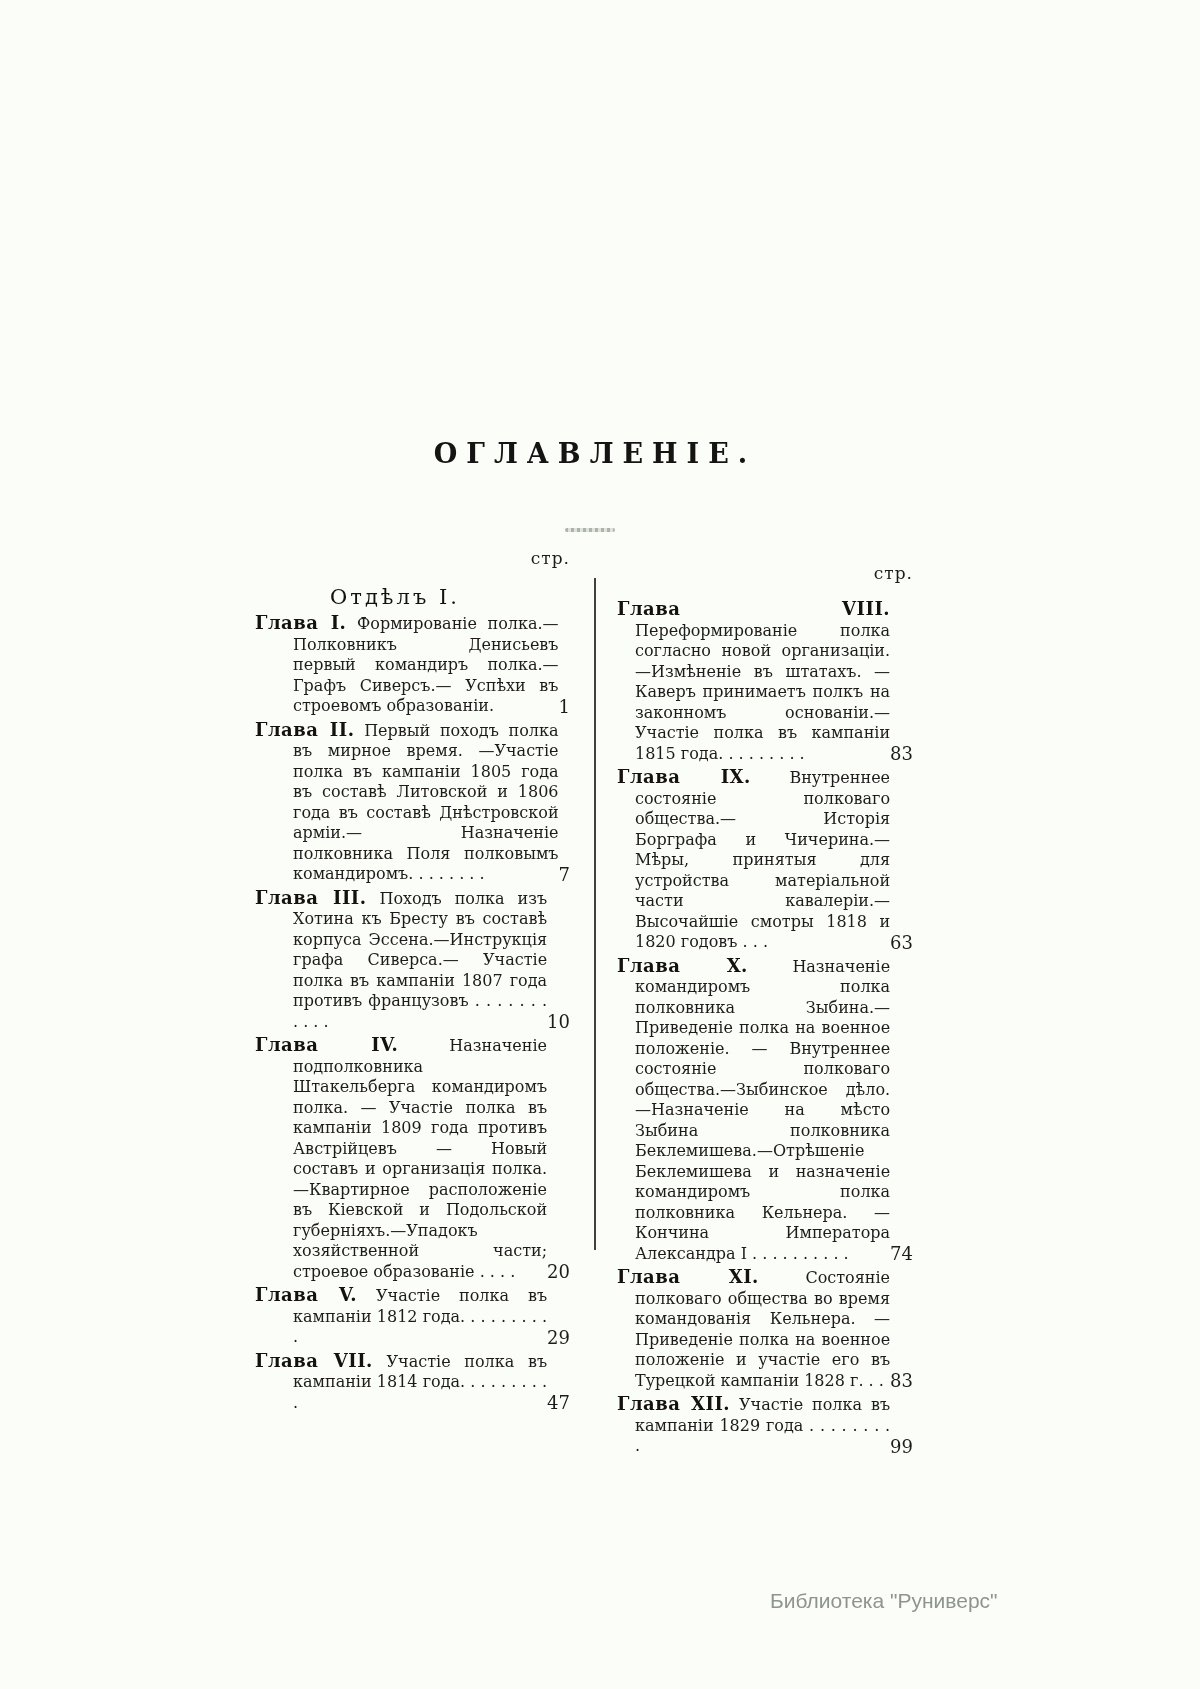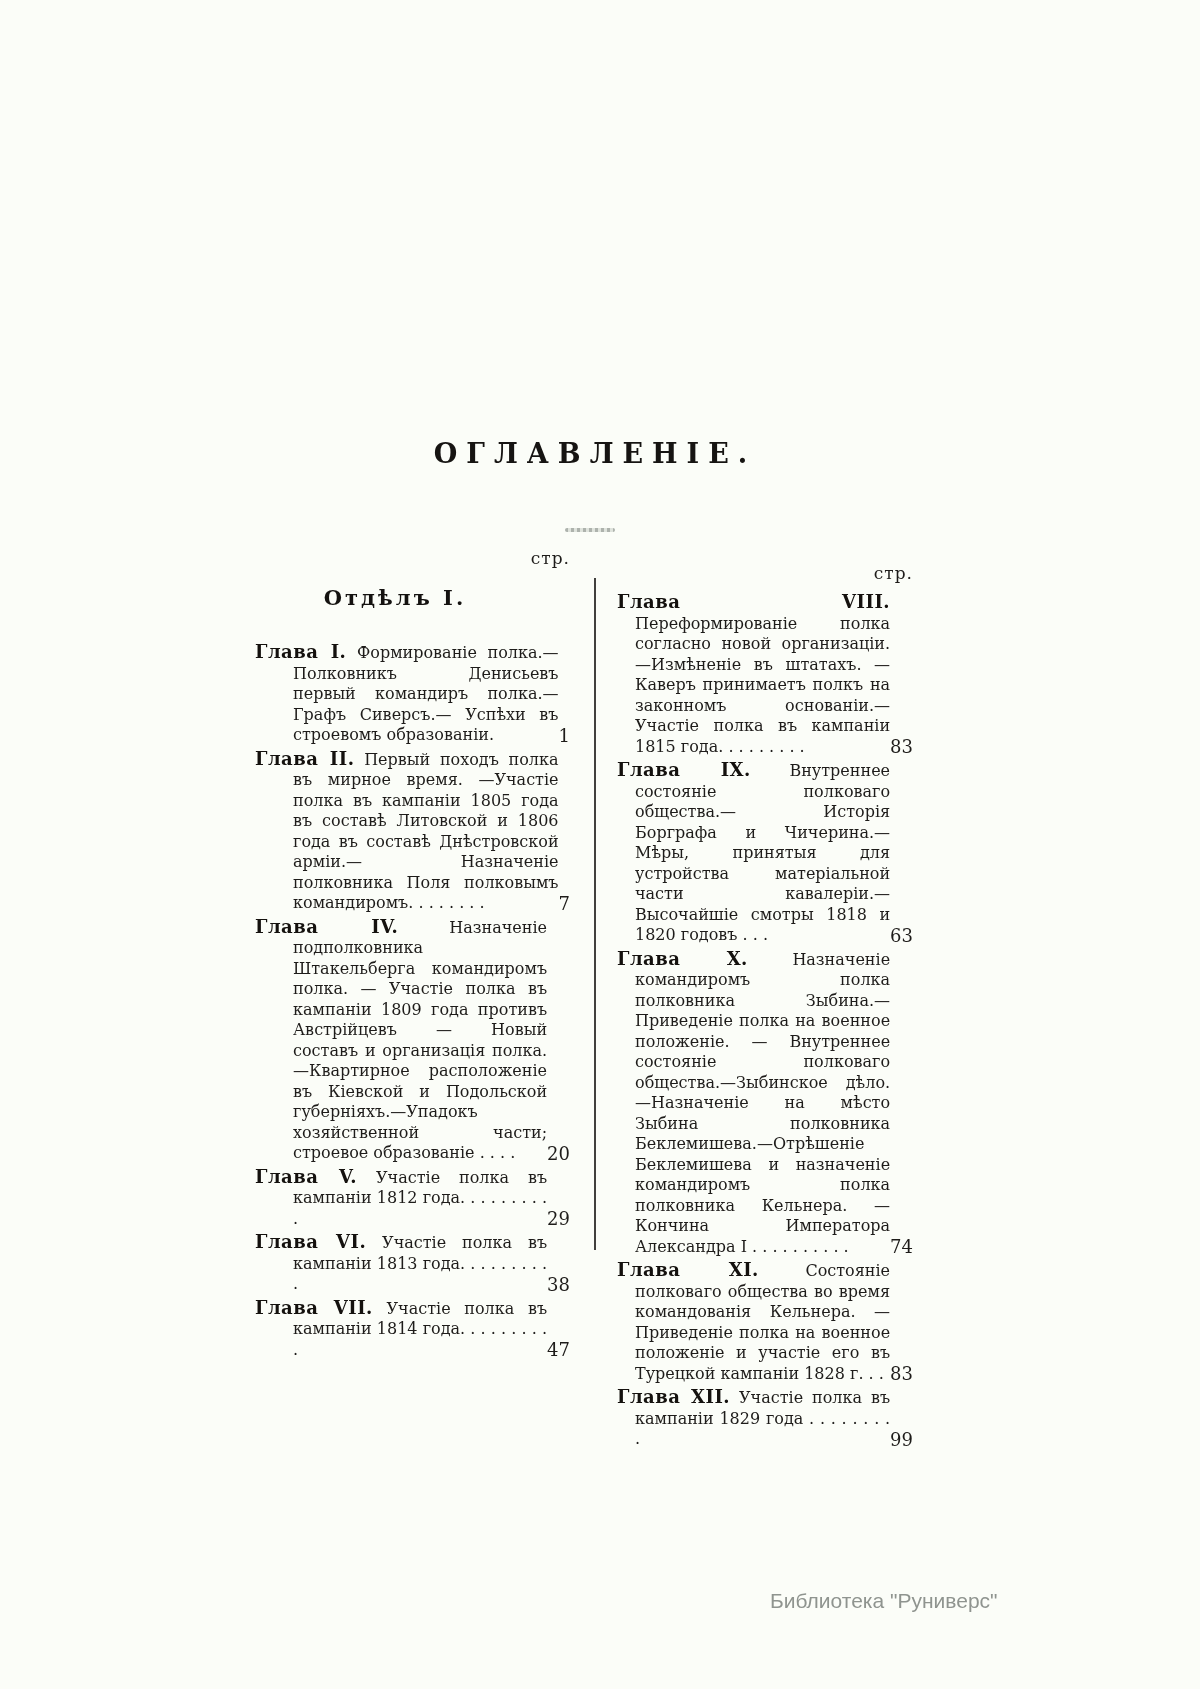--- a/index.html
+++ b/index.html
@@ -41,27 +41,27 @@
   .page-col-header {
     text-align: right;
     font-size: 17px;
     letter-spacing: 1px;
     margin-bottom: 0;
   }
   .section-heading {
     width: 280px;
     text-align: center;
     font-size: 21px;
-    font-weight: bold;
+    font-weight: normal;
     letter-spacing: 3px;
     margin-top: 17px;
-    margin-bottom: 32px;
+    margin-bottom: 4px;
     color: #141210;
   }
-  .col-right .entries { margin-top: 9px; }
+  .col-right .entries { margin-top: 16px; }
   .entry {
     display: flex;
     align-items: flex-end;
     margin-bottom: 3px;
   }
   .entry-text {
     text-align: justify;
     font-size: 16px;
     line-height: 20.5px;
   }
@@ -115,35 +115,35 @@
       <div class="entry">
         <div class="entry-text"><span class="chapter-label">Глава I.</span> <span>Формированіе полка.—Полковникъ Денисьевъ первый командиръ полка.— Графъ Сиверсъ.— Успѣхи въ строевомъ образованіи.</span></div>
         <div class="entry-page">1</div>
       </div>
 
       <div class="entry">
         <div class="entry-text"><span class="chapter-label">Глава II.</span> <span>Первый походъ полка въ мирное время. —Участіе полка въ кампаніи 1805 года въ составѣ Литовской и 1806 года въ составѣ Днѣстровской арміи.— Назначеніе полковника Поля полковымъ командиромъ. . . . . . . .</span></div>
         <div class="entry-page">7</div>
       </div>
 
+      <div class="entry">
+        <div class="entry-text"><span class="chapter-label">Глава III.</span> <span>Походъ полка изъ Хотина къ Бресту въ составѣ корпуса Эссена.—Инструкція графа Сиверса.— Участіе полка въ кампаніи 1807 года противъ французовъ . . . . . . . . . . .</span></div>
+        <div class="entry-page">10</div>
+      </div>
 
       <div class="entry">
         <div class="entry-text"><span class="chapter-label">Глава IV.</span> <span>Назначеніе подполковника Штакельберга командиромъ полка. — Участіе полка въ кампаніи 1809 года противъ Австрійцевъ — Новый составъ и организація полка.—Квартирное расположеніе въ Кіевской и Подольской губерніяхъ.—Упадокъ хозяйственной части; строевое образованіе . . . .</span></div>
         <div class="entry-page">20</div>
       </div>
 
       <div class="entry">
         <div class="entry-text"><span class="chapter-label">Глава V.</span> <span>Участіе полка въ кампаніи 1812 года. . . . . . . . . .</span></div>
         <div class="entry-page">29</div>
       </div>
 
-      <div class="entry">
-        <div class="entry-text"><span class="chapter-label">Глава VI.</span> <span>Участіе полка въ кампаніи 1813 года. . . . . . . . . .</span></div>
-        <div class="entry-page">38</div>
-      </div>
 
       <div class="entry">
         <div class="entry-text"><span class="chapter-label">Глава VII.</span> <span>Участіе полка въ кампаніи 1814 года. . . . . . . . . .</span></div>
         <div class="entry-page">47</div>
       </div>
 
     </div>
   </div>
 
   <div class="col col-right">

